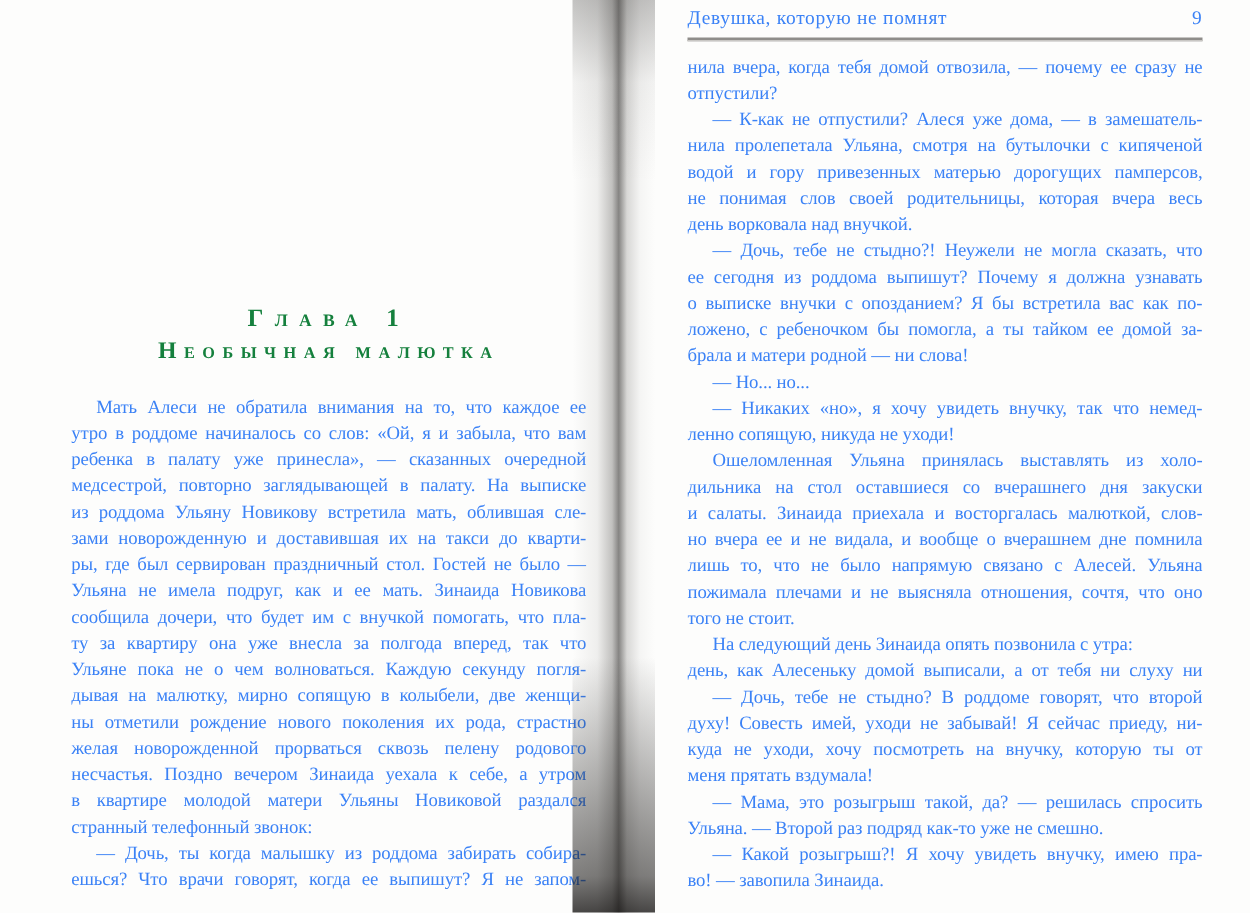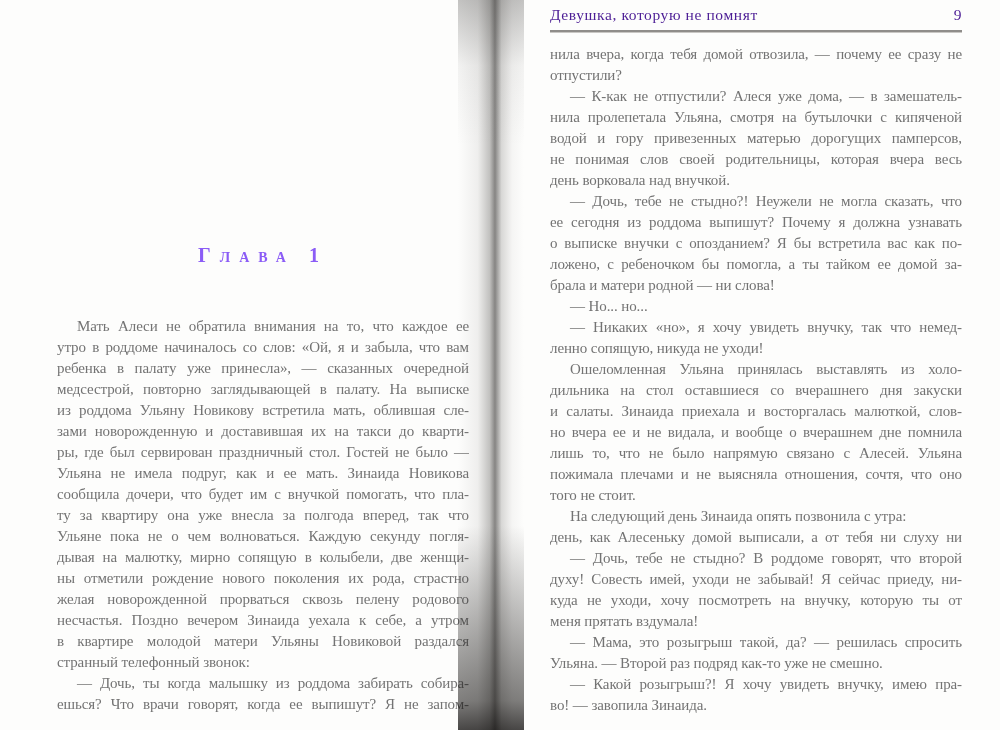--- a/index.html
+++ b/index.html
@@ -32,66 +32,67 @@
       rgba(45,43,41,0.05) 9%,
       rgba(45,43,41,0) 20%,
       rgba(45,43,41,0) 72%,
       rgba(25,23,21,0.55) 96%,
       rgba(12,10,9,0.75) 100%);
   }
 
   
   .running-header{
     position:absolute;left:550px;top:6px;width:412px;height:20px;
-    color:#4c1d95;font-size:15.5px;letter-spacing:0.6px;
+    color:#3b82f6;font-size:15.5px;letter-spacing:0.6px;
     display:flex;justify-content:space-between;align-items:flex-start;
   }
   .header-rule{
     position:absolute;left:550px;top:30px;width:412px;height:2px;
     background:#8f8d8a;border-bottom:1px solid #c9c7c4;
   }
 
   
   .chapter{
     position:absolute;left:57px;top:242px;width:412px;
-    text-align:center;color:#8b5cf6;
+    text-align:center;color:#15803d;
   }
   .chapter .l1{
     font-variant:small-caps;font-weight:bold;
     font-size:20px;letter-spacing:9px;line-height:26px;
   }
   .chapter .l2{
     font-variant:small-caps;font-weight:bold;
     font-size:19px;letter-spacing:6px;line-height:26px;
   }
 
   
   .textcol{
     position:absolute;width:412px;
-    color:#737373;font-size:15px;letter-spacing:-0.1px;
+    color:#3b82f6;font-size:15px;letter-spacing:-0.1px;
   }
   #left-text {left:57px; top:316px;}
   #right-text{left:550px;top:44px;}
   .pline{
     height:21px;line-height:21px;
     white-space:nowrap;overflow:hidden;
     text-align:justify;
     -moz-text-align-last:justify;text-align-last:justify;
   }
   .pline.lastline{-moz-text-align-last:left;text-align-last:left;}
   .pline.indent{text-indent:20px;}
 </style>
 </head>
 <body>
 
 <div class="spread">
 
   <div>
     <div class="chapter">
       <div class="l1">Глава 1</div>
+      <div class="l2">Необычная малютка</div>
     </div>
     <div class="textcol" id="left-text">
         <div class="pline indent">Мать Алеси не обратила внимания на то, что каждое ее</div>
         <div class="pline">утро в роддоме начиналось со слов: «Ой, я и забыла, что вам</div>
         <div class="pline">ребенка в палату уже принесла», — сказанных очередной</div>
         <div class="pline">медсестрой, повторно заглядывающей в палату. На выписке</div>
         <div class="pline">из роддома Ульяну Новикову встретила мать, облившая сле-</div>
         <div class="pline">зами новорожденную и доставившая их на такси до кварти-</div>
         <div class="pline">ры, где был сервирован праздничный стол. Гостей не было —</div>
         <div class="pline">Ульяна не имела подруг, как и ее мать. Зинаида Новикова</div>

